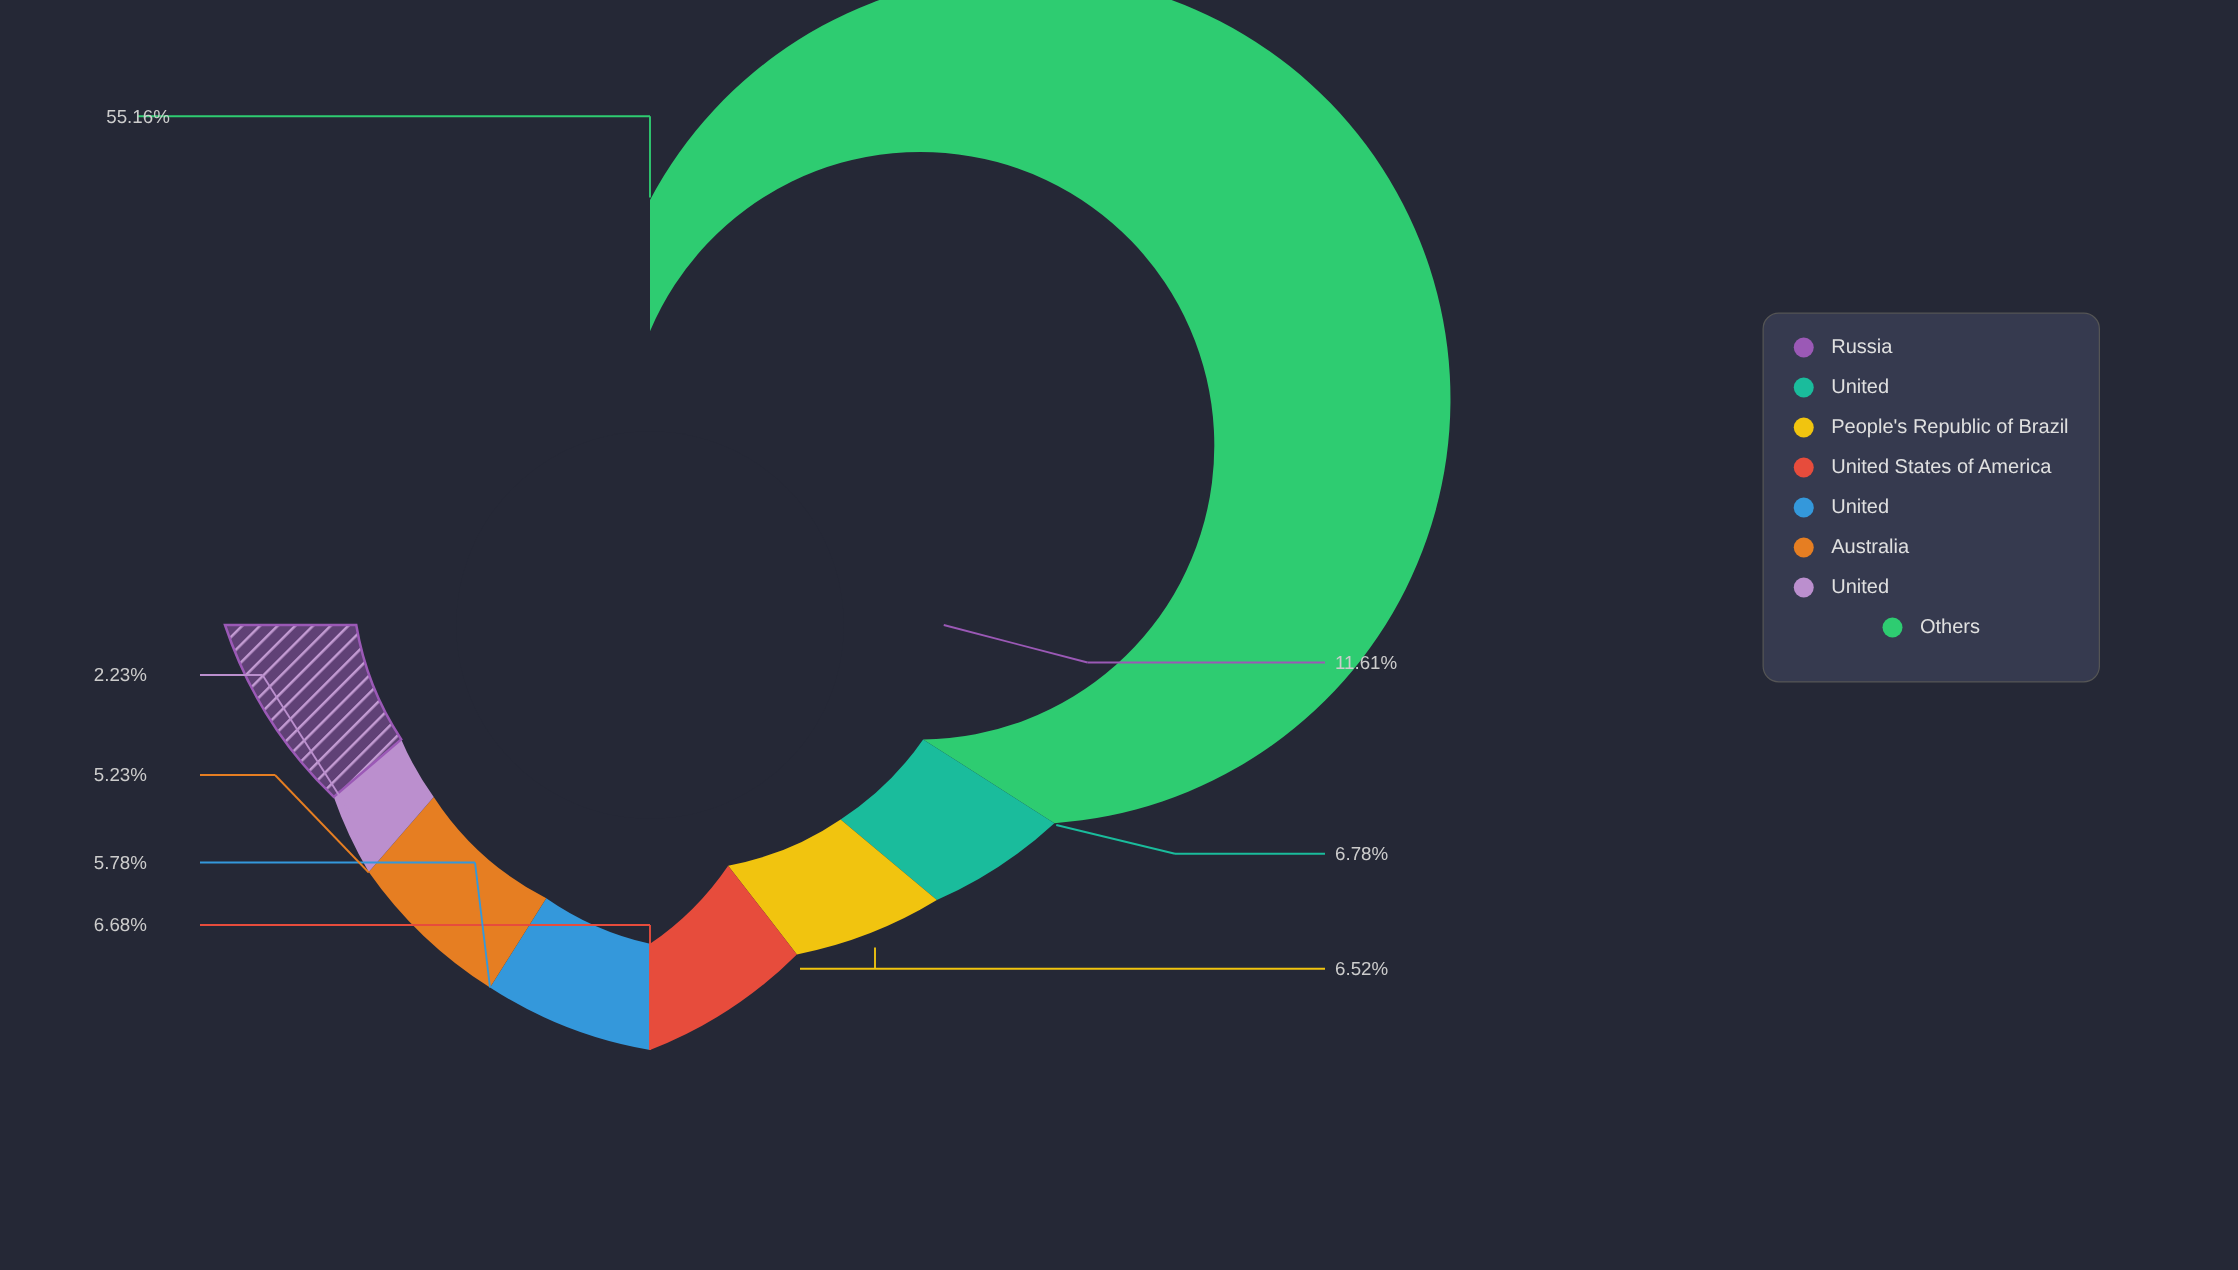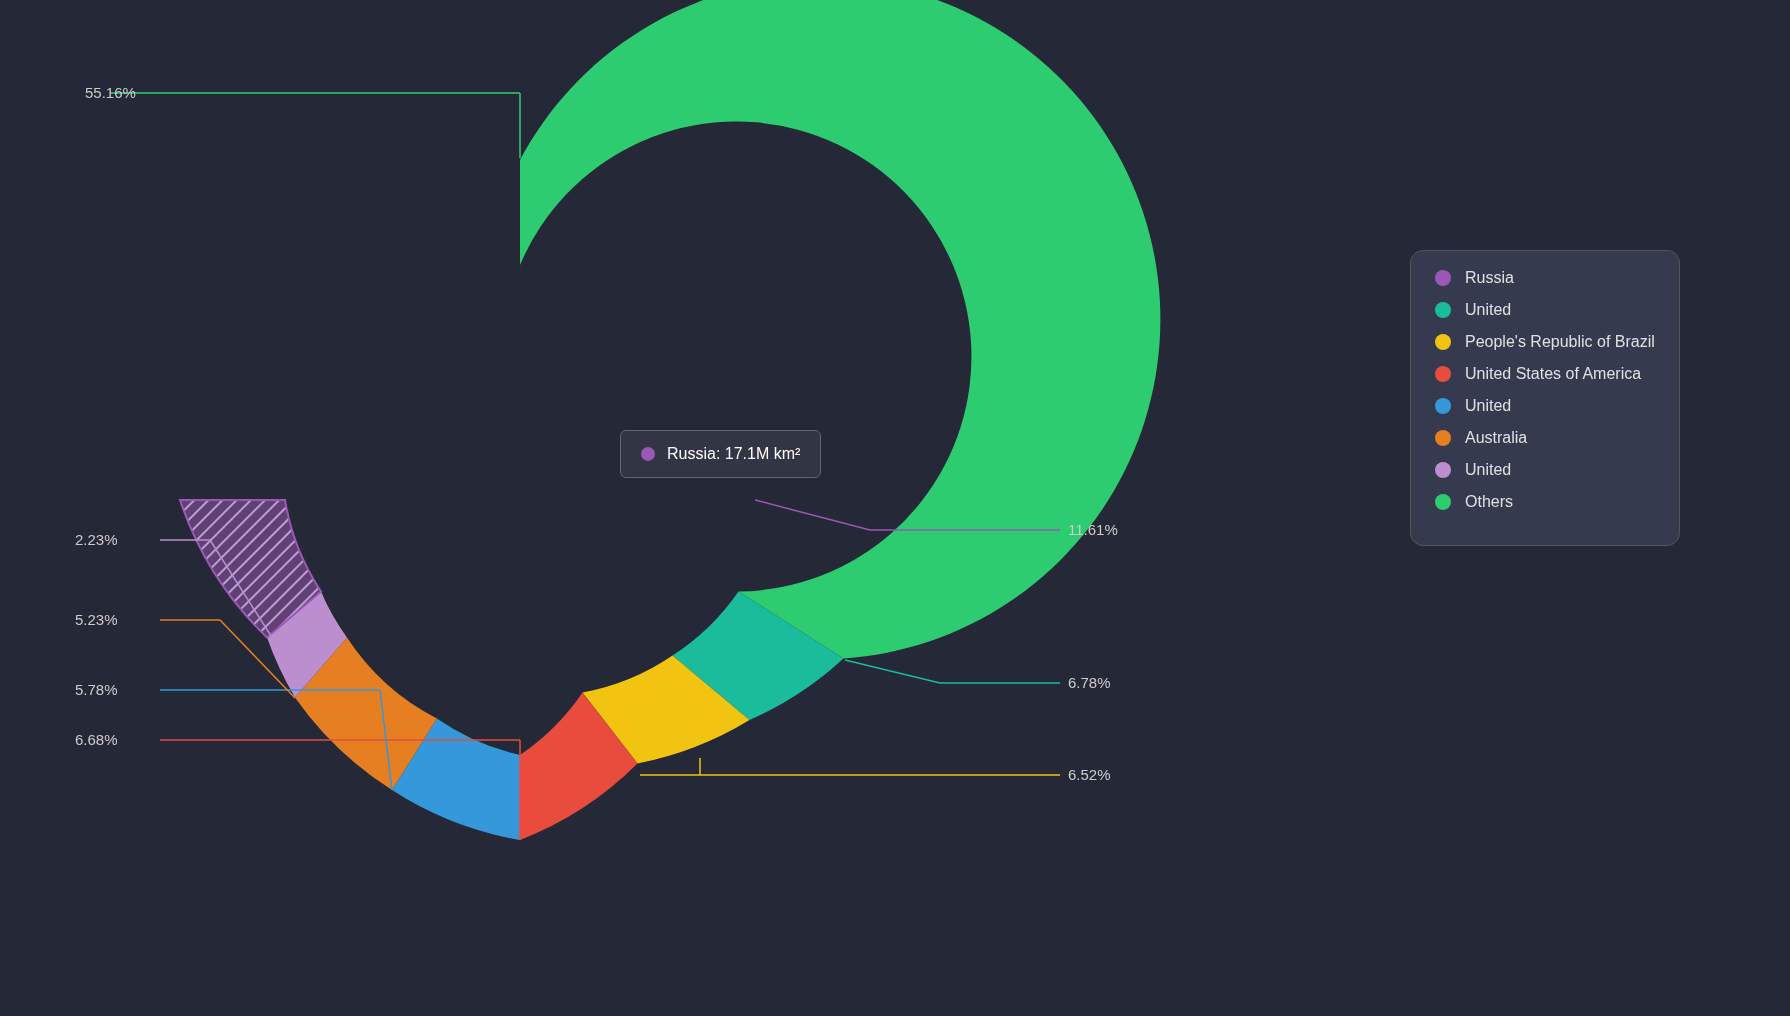--- a/index.html
+++ b/index.html
@@ -34,21 +34,21 @@
       padding: 18px 24px;
       min-width: 270px;
     }
     .legend-item {
       display: flex;
       align-items: center;
       margin-bottom: 14px;
       font-size: 16px;
       color: #e0e0e0;
     }
-    .legend-item:last-child { margin-bottom: 16px; }
+    .legend-item:last-child { margin-bottom: 16px; justify-content: center; }
     .legend-dot {
       width: 16px;
       height: 16px;
       border-radius: 50%;
       margin-right: 14px;
       flex-shrink: 0;
     }
     .tooltip {
       position: absolute;
       top: 430px;
@@ -196,24 +196,20 @@
     <line x1="280" y1="650" x2="210" y2="540" stroke="#bb8fce" stroke-width="1.5"></line>
     <line x1="160" y1="540" x2="210" y2="540" stroke="#bb8fce" stroke-width="1.5"></line>
     <text x="75" y="545" class="label-line-text" fill="#cccccc">2.23%</text>
 
     <line x1="755" y1="500" x2="870" y2="530" stroke="#9b59b6" stroke-width="1.5"></line>
     <line x1="870" y1="530" x2="1060" y2="530" stroke="#9b59b6" stroke-width="1.5"></line>
     <text x="1068" y="535" class="label-line-text" fill="#cccccc">11.61%</text>
 
   </svg>
 
-  <div class="tooltip">
-    <div class="tooltip-dot"></div>
-    <span>Russia: 17.1M km²</span>
-  </div>
 
   <div class="legend">
     <div class="legend-item">
       <div class="legend-dot" style="background:#9b59b6;"></div>
       <span>Russia</span>
     </div>
     <div class="legend-item">
       <div class="legend-dot" style="background:#1abc9c;"></div>
       <span>United</span>
     </div>

